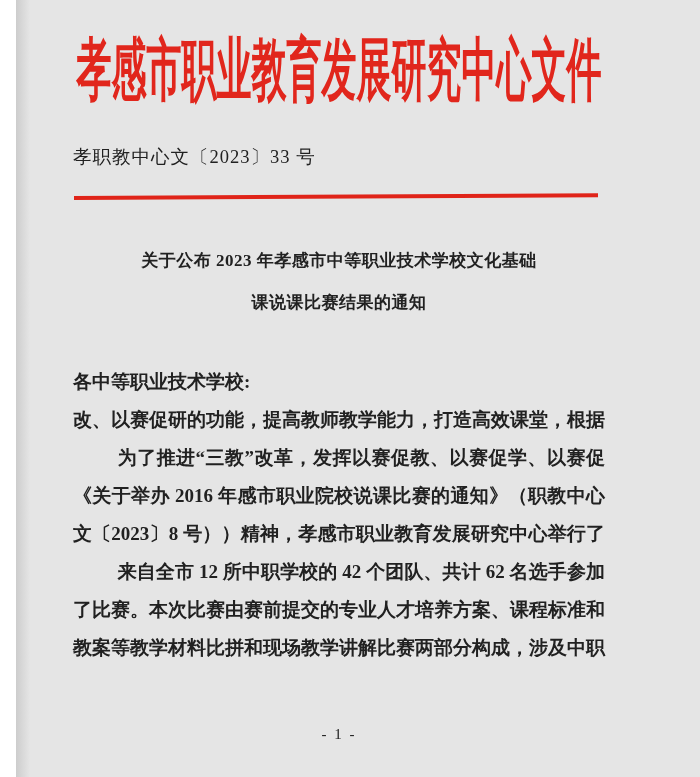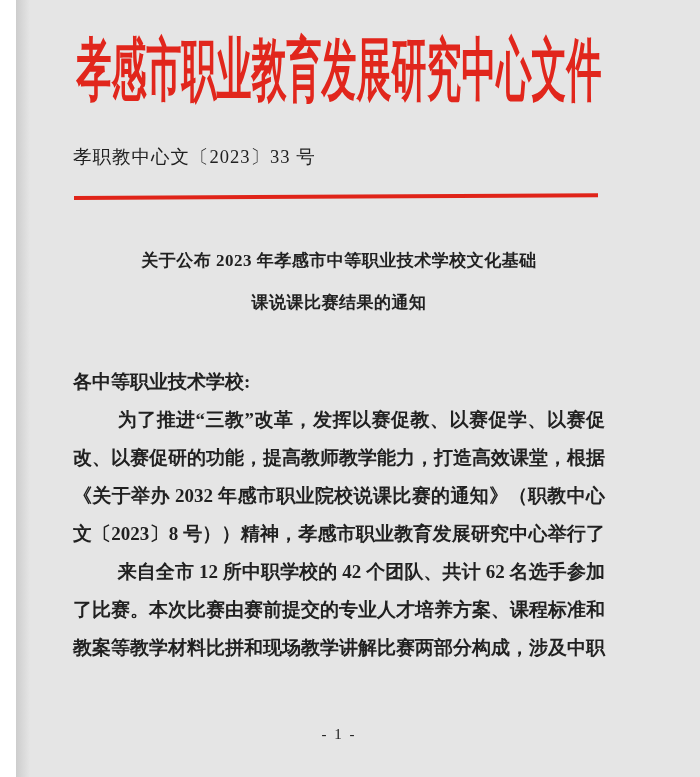--- a/index.html
+++ b/index.html
@@ -126,23 +126,23 @@
     <div class="red-divider"></div>
 
     <div class="doc-title">
       <div>关于公布 2023 年孝感市中等职业技术学校文化基础</div>
       <div>课说课比赛结果的通知</div>
     </div>
 
     <div class="body-block">
       <div class="body-line">各中等职业技术学校:</div>
       <div>
+          <div class="body-line fill">改、以赛促研的功能，提高教师教学能力，打造高效课堂，根据</div>
           <div class="body-line indent fill">为了推进“三教”改革，发挥以赛促教、以赛促学、以赛促</div>
-          <div class="body-line fill">改、以赛促研的功能，提高教师教学能力，打造高效课堂，根据</div>
-          <div class="body-line fill">《关于举办 2032 年感市职业院校说课比赛的通知》（职教中心</div>
+          <div class="body-line fill">《关于举办 2016 年感市职业院校说课比赛的通知》（职教中心</div>
           <div class="body-line fill">文〔2023〕8 号））精神，孝感市职业教育发展研究中心举行了</div>
           <div class="body-line indent fill">来自全市 12 所中职学校的 42 个团队、共计 62 名选手参加</div>
           <div class="body-line fill">了比赛。本次比赛由赛前提交的专业人才培养方案、课程标准和</div>
           <div class="body-line fill">教案等教学材料比拼和现场教学讲解比赛两部分构成，涉及中职</div>
         </div>
     </div>
 
     <div class="page-number">- 1 -</div>
   </div>
 </div>

